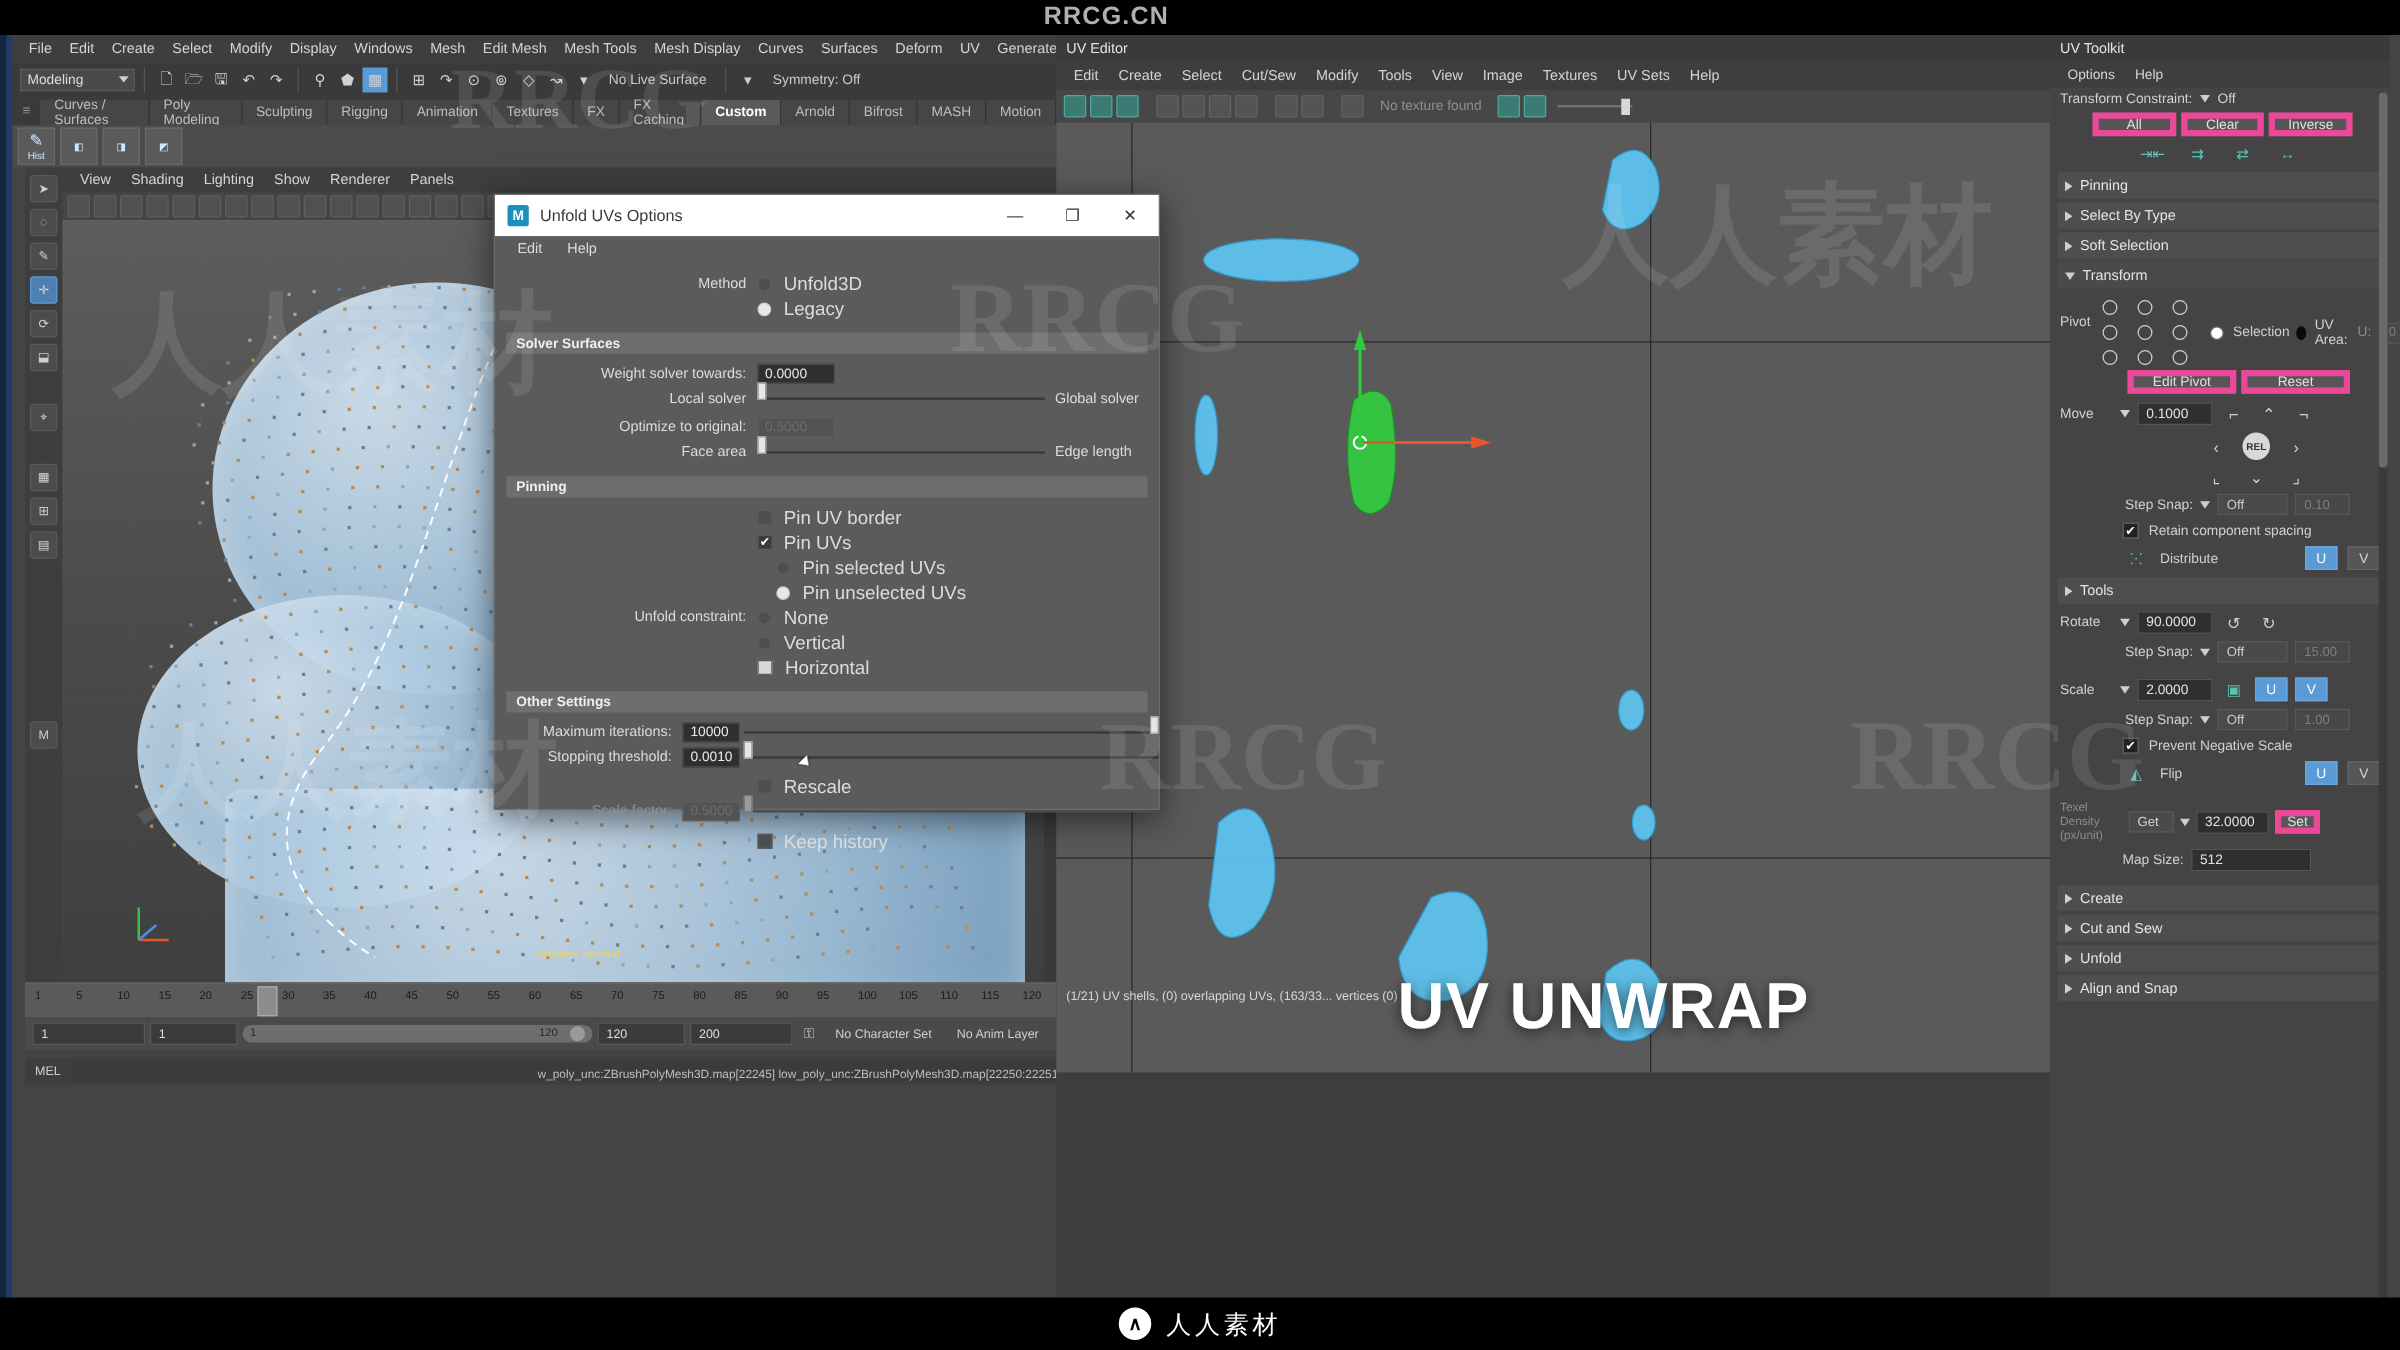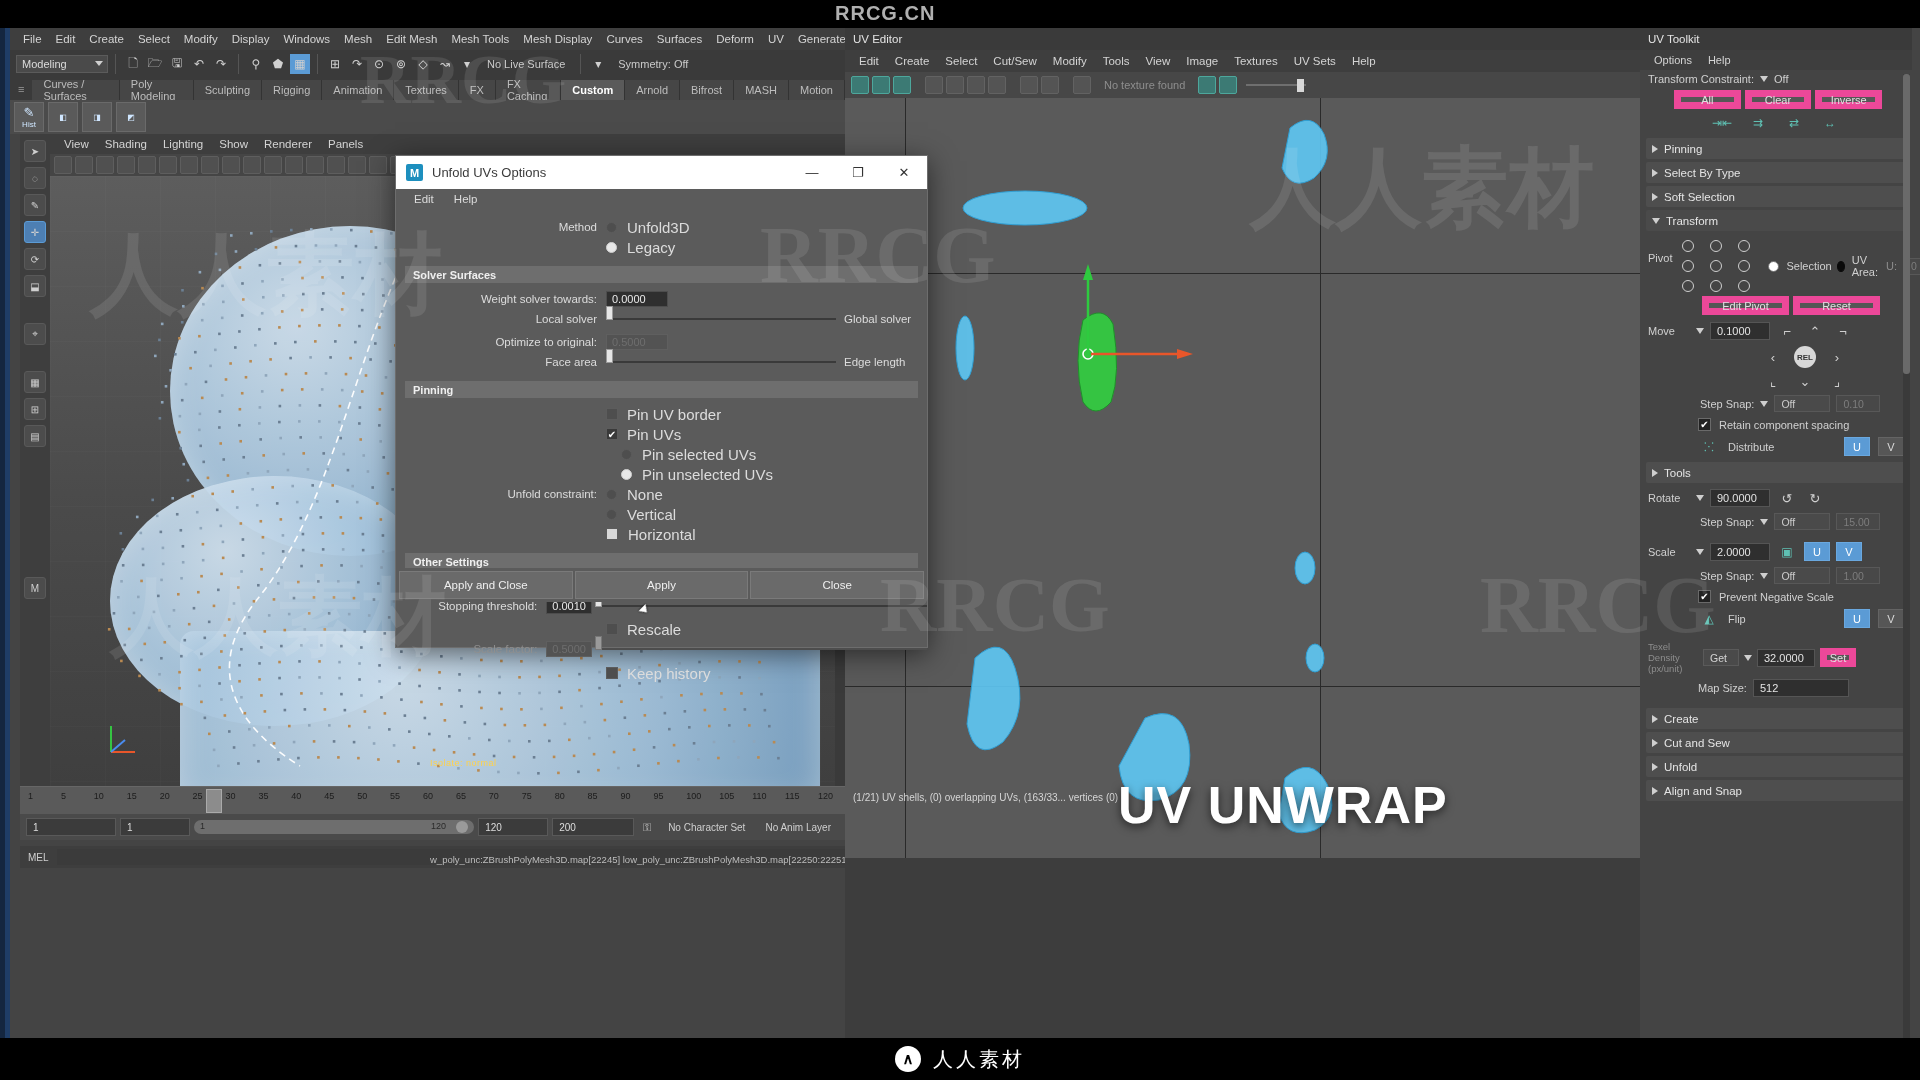--- a/index.html
+++ b/index.html
@@ -133,21 +133,21 @@
   .toolkit { position:absolute; left:1640px; top:28px; width:272px; height:1052px; background:#444; }
   .tk-title { height:22px; background:#3a3a3a; display:flex; align-items:center; padding-left:8px;
     color:#e3e3e3; font-size:11.5px; }
   .tk-menu { height:20px; background:#3e3e3e; display:flex; align-items:center; padding-left:6px; }
   .tk-menu .mi { color:#d4d4d4; font-size:11px; padding:0 8px; }
   .tk-row { display:flex; align-items:center; padding:3px 8px; gap:6px; }
   .tk-lbl { color:#d0d0d0; font-size:11px; }
   .tk-lbl.dim { color:#8d8d8d; }
   .tk-sel { height:17px; background:#4a4a4a; border:1px solid #5a5a5a; color:#d5d5d5;
     font-size:10.5px; display:flex; align-items:center; padding:0 6px; position:relative;}
-  .tk-btn { height:19px; background:#565656; border:7px solid #ec4899; color:#e0e0e0;
+  .tk-btn { height:19px; background:#565656; border:5px solid #ec4899; color:#e0e0e0;
     font-size:11px; display:flex; align-items:center; justify-content:center; flex:1; }
   .tk-section { height:21px; background:#4e4e4e; margin:3px 6px; display:flex; align-items:center;
     padding-left:6px; color:#e4e4e4; font-size:11.5px; gap:6px; border-radius:2px;}
   .arrow-r { width:0;height:0;border-top:4px solid transparent;border-bottom:4px solid transparent;border-left:6px solid #cfcfcf;}
   .arrow-d { width:0;height:0;border-left:4px solid transparent;border-right:4px solid transparent;border-top:6px solid #cfcfcf;}
   .radio { width:11px; height:11px; border-radius:50%; border:1px solid #6e6e6e; background:#3b3b3b; display:inline-block;}
   .radio.on { background:#ffffff; }
   .radio.blk { background:#0a0a0a; border-color:#0a0a0a;}
   .chk { width:13px;height:13px; background:#222; border:1px solid #6a6a6a; display:inline-flex;
      align-items:center; justify-content:center; color:#fff; font-size:10px;}
@@ -1536,25 +1536,20 @@
           <div class="sldtrack" style="width:332px;background:#4d4d4d"></div>
           <div class="sldknob" style="left:0px;background:#9a9a9a;border-color:#777"></div>
         </div>
       </div>
       <div class="frow" style="margin-top:4px">
         <div class="flabel"></div>
         <span class="dchk"></span>
         <span class="dlabel" style="margin-left:9px">Keep history</span>
       </div>
 
-      <div class="dlg-footer">
-        <div class="fbtn">Apply and Close</div>
-        <div class="fbtn">Apply</div>
-        <div class="fbtn">Close</div>
-      </div>
     </div>
   </div>
 
   <div class="cursor"></div>
 
   <div class="wm-txt" style="left:90px;top:215px;font-size:88px;">人人素材</div>
   <div class="wm-txt" style="left:760px;top:210px;font-size:80px;">RRCG</div>
   <div class="wm-txt" style="left:1250px;top:130px;font-size:86px;">人人素材</div>
   <div class="wm-txt" style="left:110px;top:560px;font-size:84px;">人人素材</div>
   <div class="wm-txt" style="left:880px;top:560px;font-size:78px;">RRCG</div>

